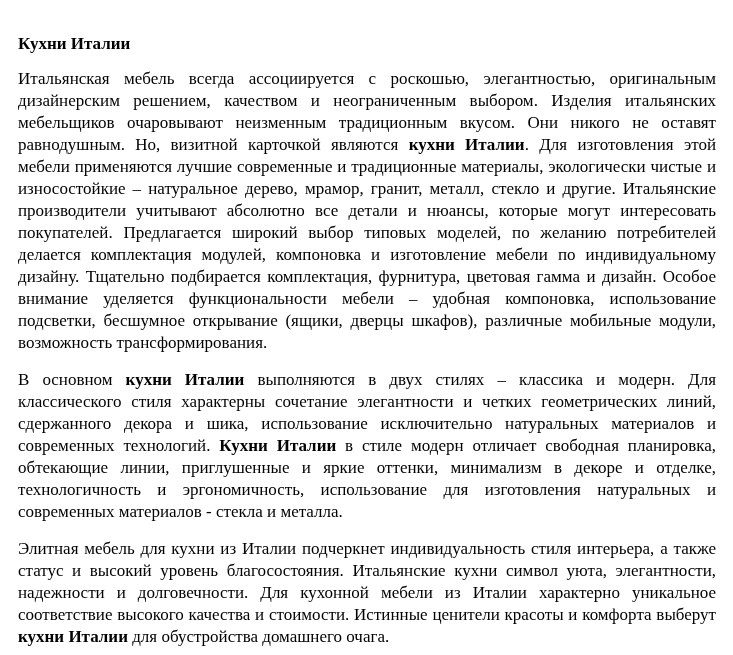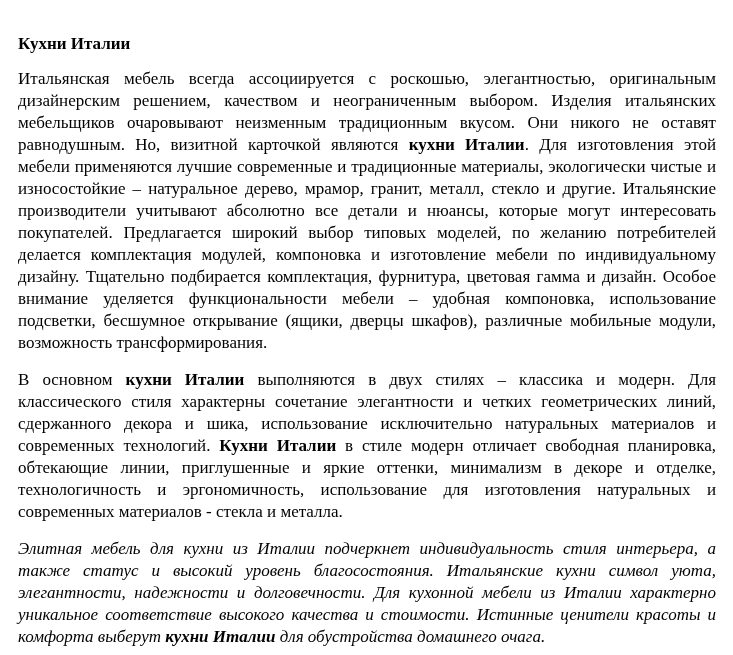--- a/index.html
+++ b/index.html
@@ -30,21 +30,20 @@
     margin: 0 0 13px 0;
     text-align: left;
   }
   .doc-body p {
     margin: 0 0 15px 0;
     text-align: justify;
     text-justify: inter-word;
   }
   .doc-body p:last-child {
     margin-bottom: 8px;
-    font-style: italic;
   }
   .doc-body b {
     font-weight: bold;
   }
 </style>
 </head>
 <body>
 
 <div class="page">
   <h1 class="doc-title">Кухни Италии</h1>

